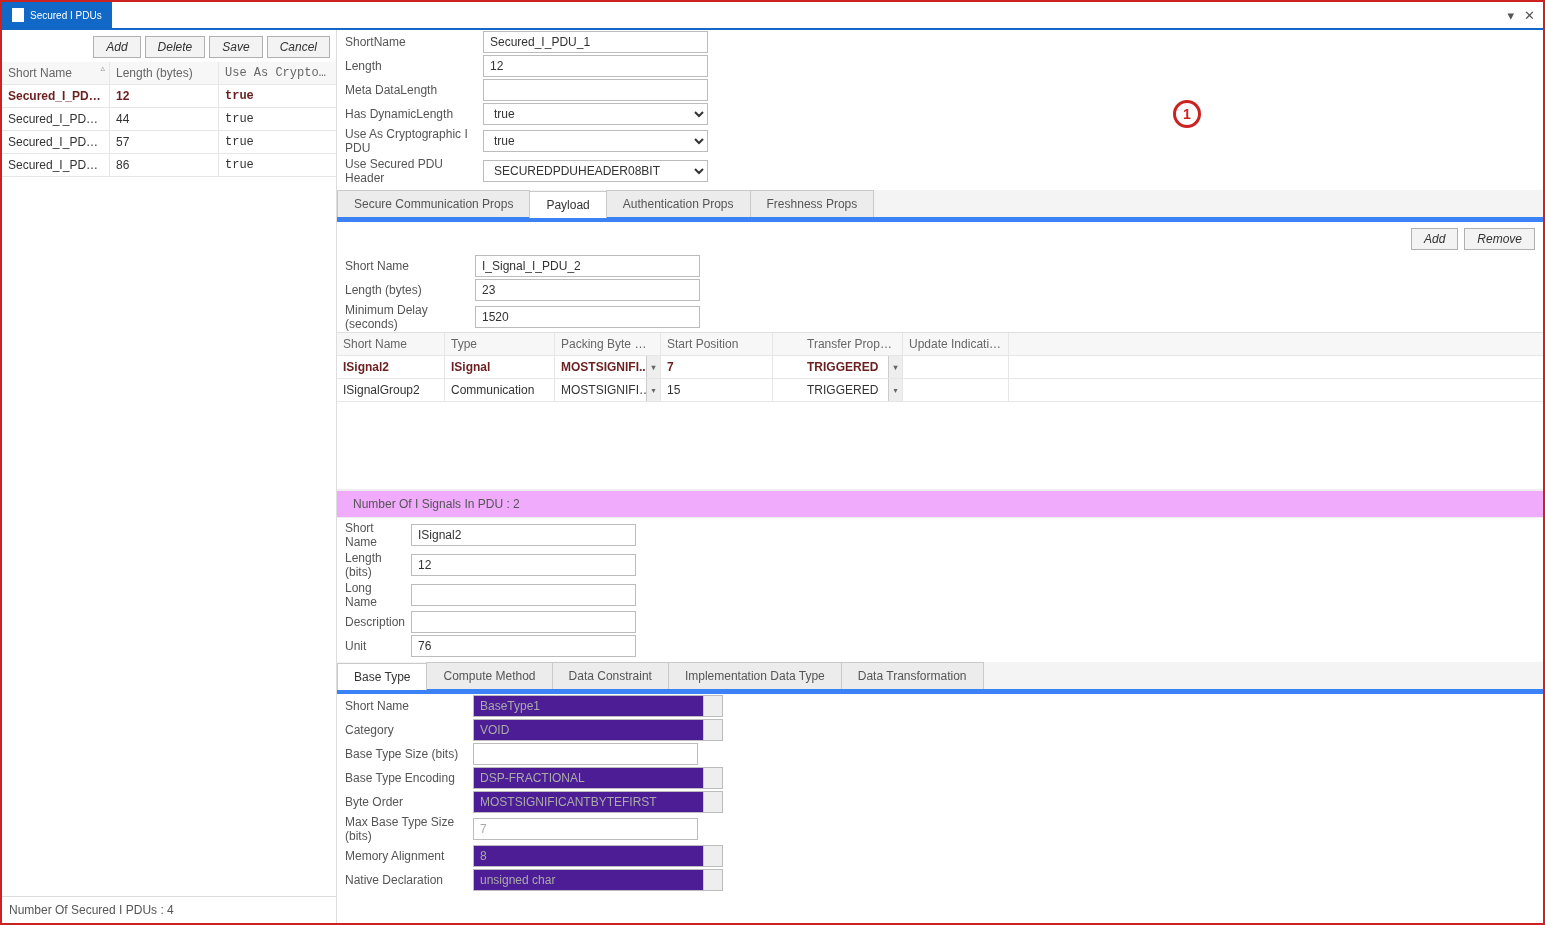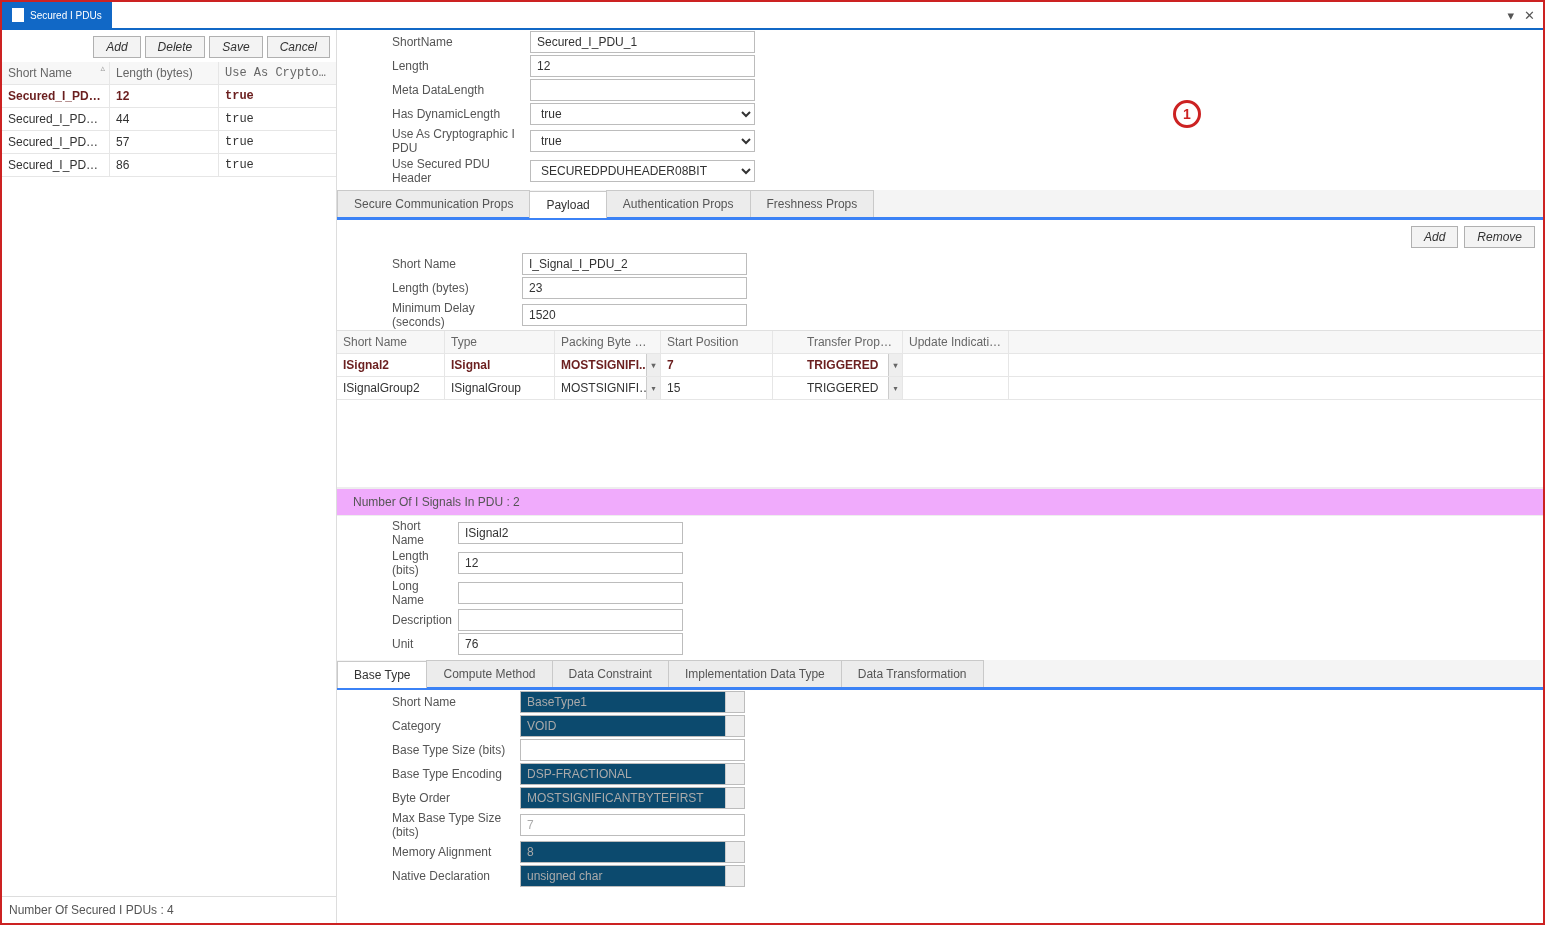--- a/index.html
+++ b/index.html
@@ -106,47 +106,46 @@
   }
   .form-row {
     display: flex;
     align-items: center;
     padding: 1px 4px;
   }
   .form-row label {
     width: 138px;
     color:#555;
     padding-right:4px;
-    margin-left:47px;
   }
   input.txt, select.sel, .sel-disabled, .txt-disabled {
     height: 22px;
     border:1px solid #bcbcbc;
     background:#fff;
     padding: 2px 6px;
     font-size:12px;
     color:#333;
   }
   input.txt { width: 225px; }
   select.sel { width: 225px; }
   .sel-disabled {
-    width:225px; display:inline-flex; align-items:center;
-    color:#aaa; background:#0c4a6e; position:relative;
+    width:250px; display:inline-flex; align-items:center;
+    color:#aaa; background:#4c1d95; position:relative;
   }
   .sel-disabled::after {
     content:""; position:absolute; right:0; top:0; bottom:0; width:18px;
     background:#eee; border-left:1px solid #ccc;
   }
   .txt-disabled {
     width:225px; display:inline-flex; align-items:center;
     color:#aaa; background:#fff;
   }
   .tabs {
     display:flex;
-    border-bottom:3px solid #3b82f6;
+    border-bottom:5px solid #3b82f6;
     background:#f4f4f4;
     margin-top:4px;
     text-align:right;
   }
   .tab {
     padding:6px 16px;
     border:1px solid #c9c9c9;
     border-bottom:none;
     background:#ececec;
     margin-right:-1px;
@@ -328,21 +327,21 @@
           <div class="inner-grid-row selected">
             <div class="icell i1">ISignal2</div>
             <div class="icell i2">ISignal</div>
             <div class="icell i3">MOSTSIGNIFI...<span class="dd">▾</span></div>
             <div class="icell i4">7</div>
             <div class="icell i5">TRIGGERED<span class="dd">▾</span></div>
             <div class="icell i6"></div>
           </div>
           <div class="inner-grid-row">
             <div class="icell i1">ISignalGroup2</div>
-            <div class="icell i2">ISignalGroup</div>
+            <div class="icell i2">Communication</div>
             <div class="icell i3">MOSTSIGNIFIC...<span class="dd">▾</span></div>
             <div class="icell i4">15</div>
             <div class="icell i5">TRIGGERED<span class="dd">▾</span></div>
             <div class="icell i6"></div>
           </div>
         </div>
     </div>
     <div class="section-footer">Number Of I Signals In PDU : 2</div>
 
     <div class="form-block pad-left">

